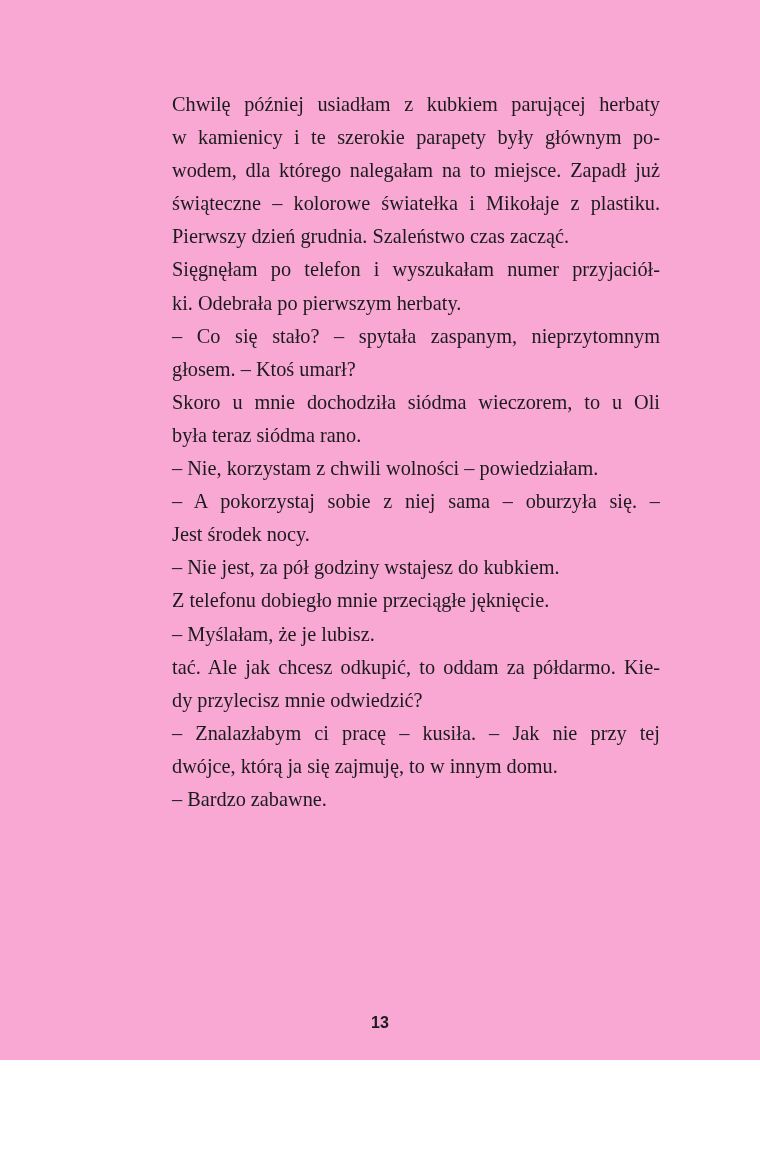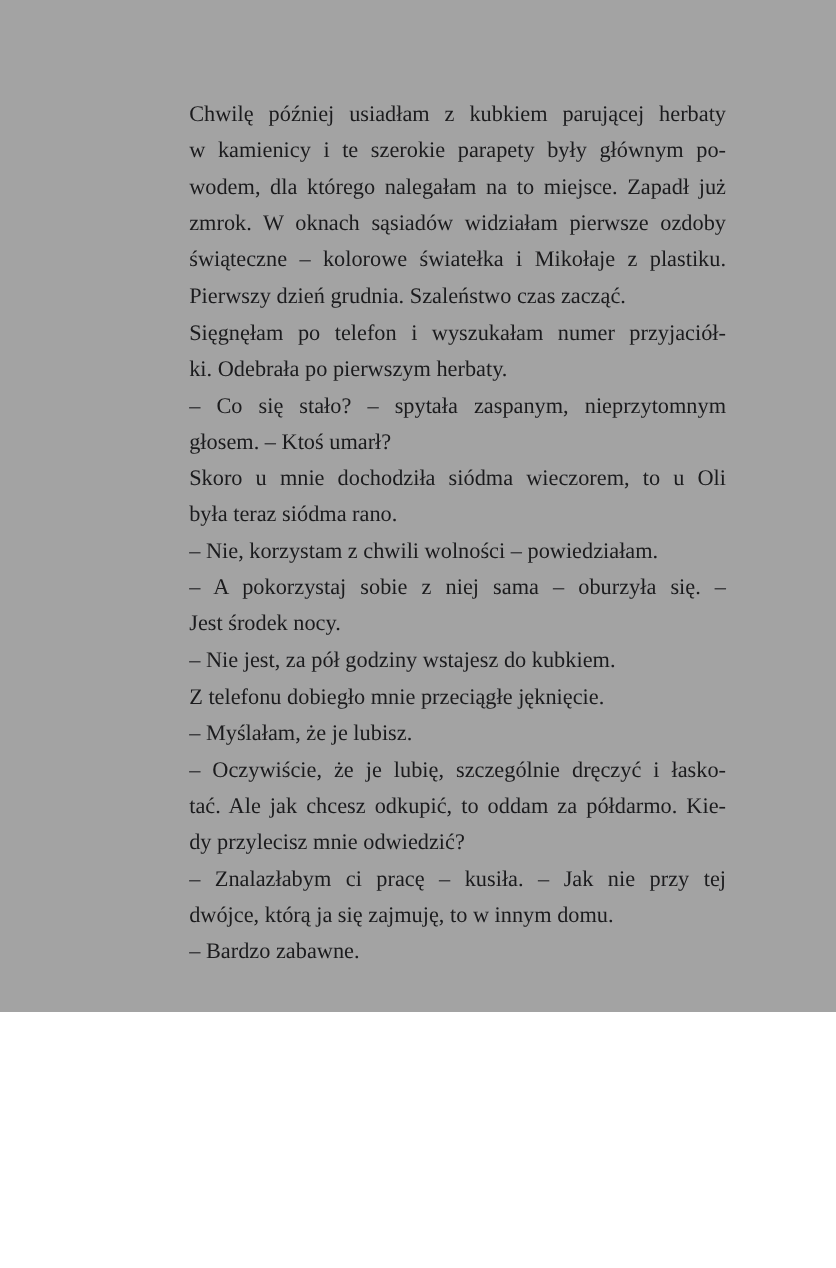--- a/index.html
+++ b/index.html
@@ -3,22 +3,22 @@
 <meta charset="utf-8">
 <style>
   html, body {
     margin: 0;
     padding: 0;
     background: #ffffff;
   }
   .page {
     position: relative;
     width: 760px;
-    height: 920px;
-    background: #a3a3a3;
+    height: 1060px;
+    background: #f9a8d4;
     overflow: hidden;
     box-sizing: border-box;
   }
   .text-block {
     position: absolute;
     left: 141px;
     top: 88px;
     width: 519px;
   }
   .para {
@@ -62,21 +62,20 @@
 </head>
 <body>
 
 <div class="page">
 
   <div class="text-block">
       <p class="para">
         <span class="line first">Chwilę później usiadłam z kubkiem parującej herbaty</span>
         <span class="line">w kamienicy i te szerokie parapety były głównym po-</span>
         <span class="line">wodem, dla którego nalegałam na to miejsce. Zapadł już</span>
-        <span class="line">zmrok. W oknach sąsiadów widziałam pierwsze ozdoby</span>
         <span class="line">świąteczne – kolorowe światełka i Mikołaje z plastiku.</span>
         <span class="line last">Pierwszy dzień grudnia. Szaleństwo czas zacząć.</span>
       </p>
       <p class="para">
         <span class="line first">Sięgnęłam po telefon i wyszukałam numer przyjaciół-</span>
         <span class="line last">ki. Odebrała po pierwszym herbaty.</span>
       </p>
       <p class="para">
         <span class="line first">– Co się stało? – spytała zaspanym, nieprzytomnym</span>
         <span class="line last">głosem. – Ktoś umarł?</span>
@@ -95,21 +94,20 @@
       <p class="para">
         <span class="line first last">– Nie jest, za pół godziny wstajesz do kubkiem.</span>
       </p>
       <p class="para">
         <span class="line first last">Z telefonu dobiegło mnie przeciągłe jęknięcie.</span>
       </p>
       <p class="para">
         <span class="line first last">– Myślałam, że je lubisz.</span>
       </p>
       <p class="para">
-        <span class="line first">– Oczywiście, że je lubię, szczególnie dręczyć i łasko-</span>
         <span class="line">tać. Ale jak chcesz odkupić, to oddam za półdarmo. Kie-</span>
         <span class="line last">dy przylecisz mnie odwiedzić?</span>
       </p>
       <p class="para">
         <span class="line first">– Znalazłabym ci pracę – kusiła. – Jak nie przy tej</span>
         <span class="line last">dwójce, którą ja się zajmuję, to w innym domu.</span>
       </p>
       <p class="para">
         <span class="line first last">– Bardzo zabawne.</span>
       </p>

